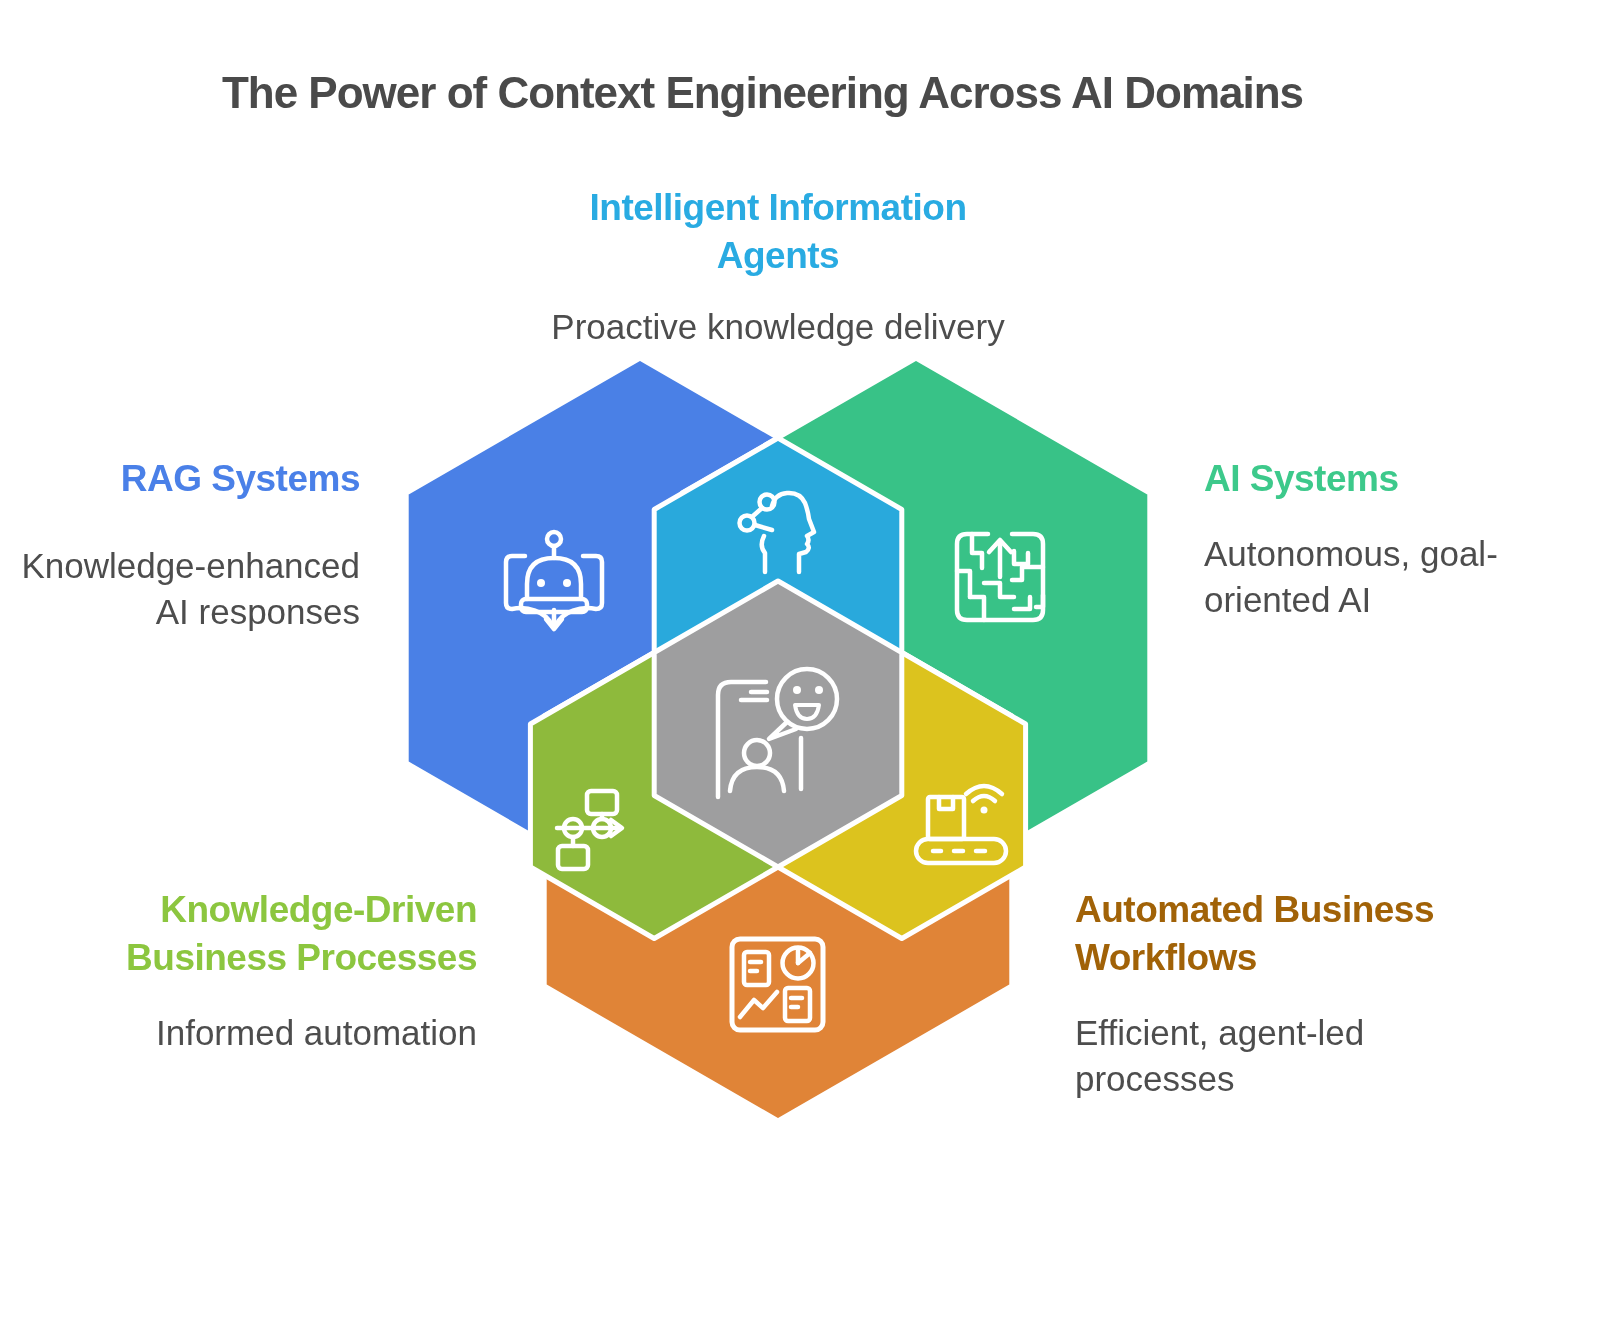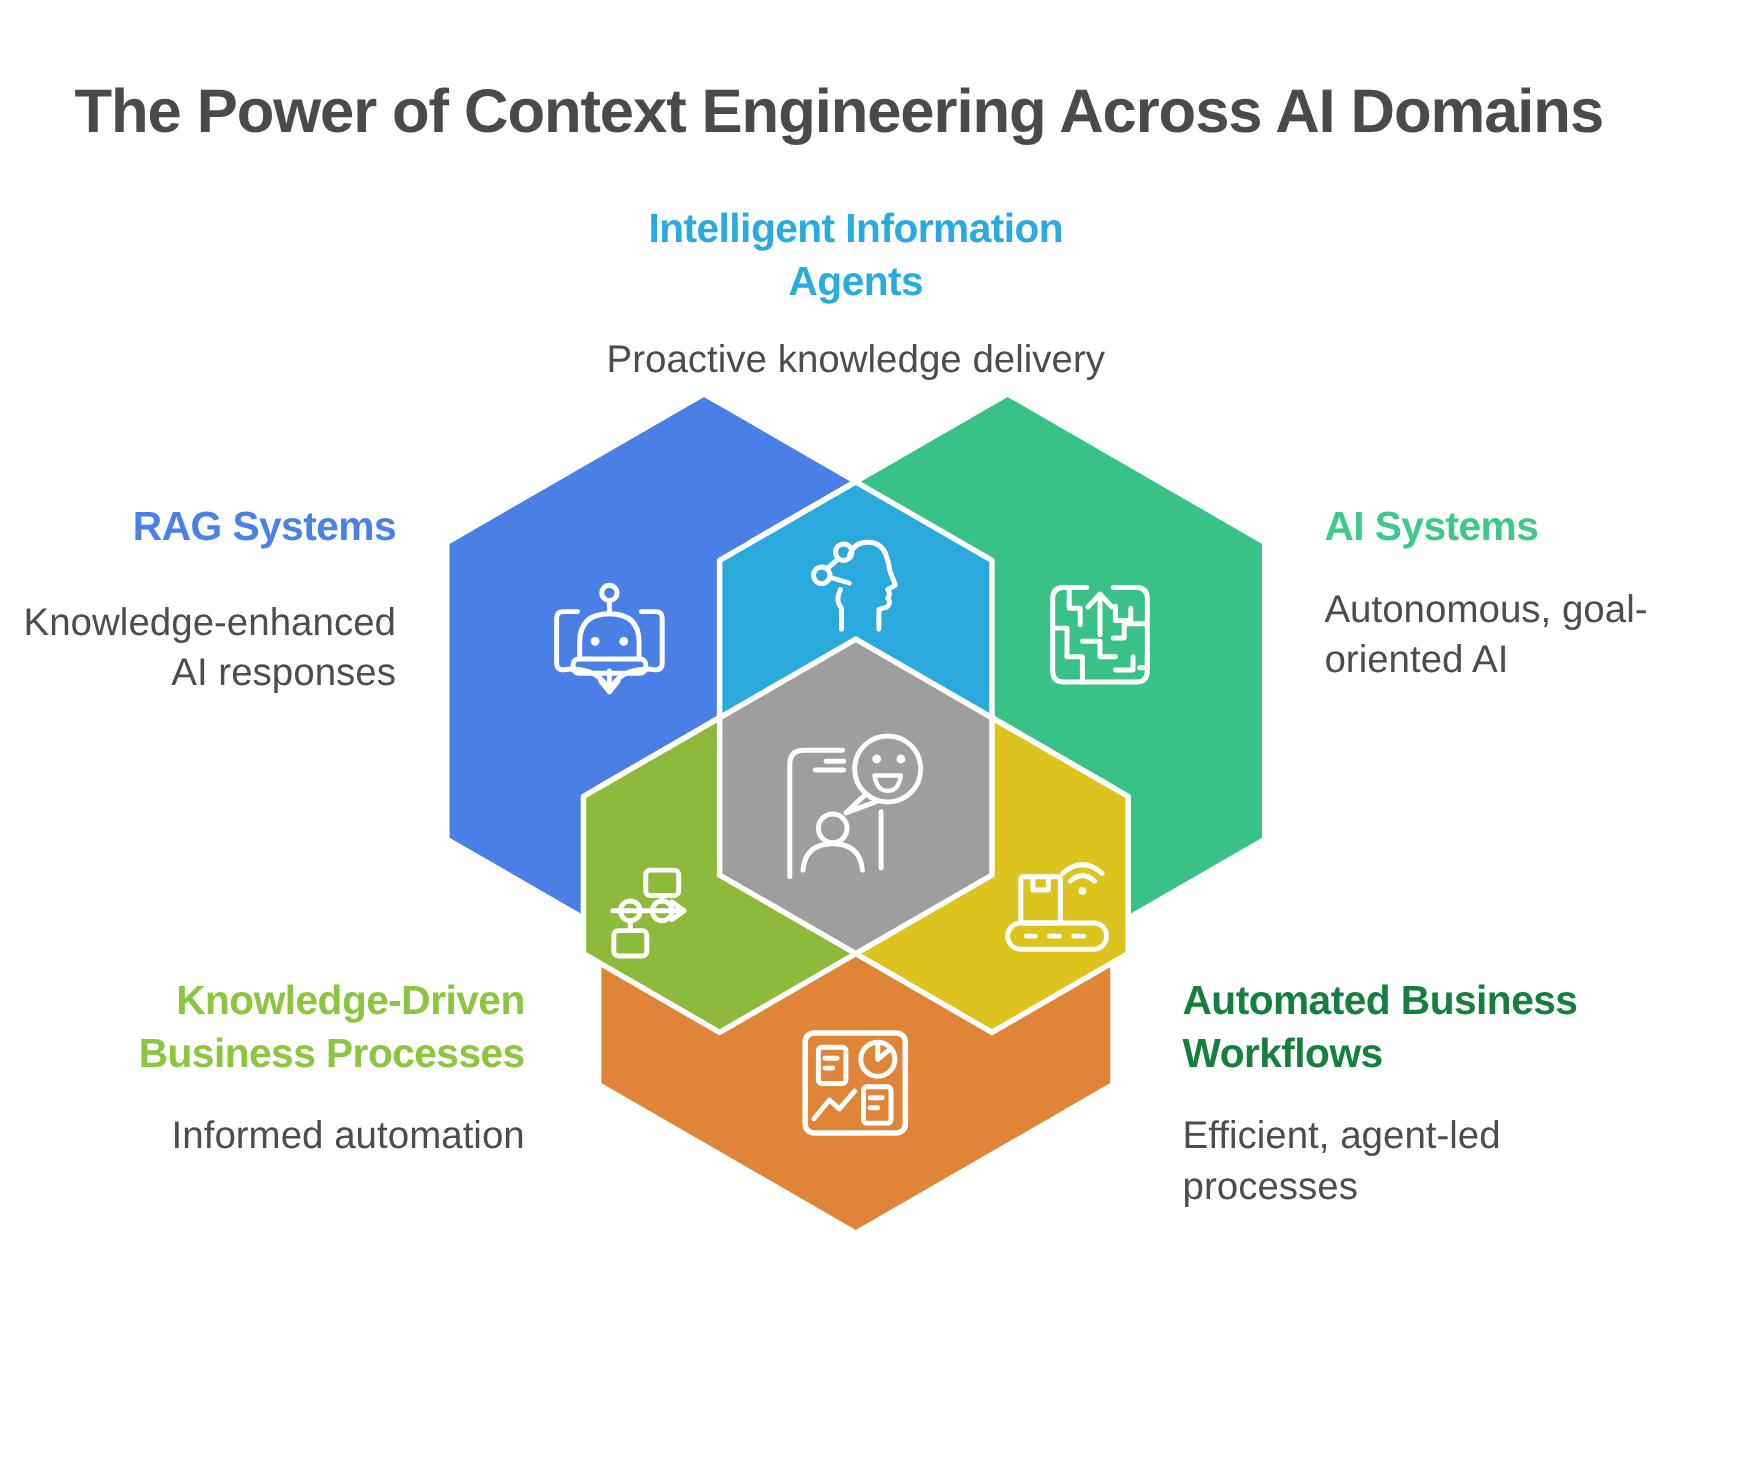--- a/index.html
+++ b/index.html
@@ -9,21 +9,21 @@
     font-family:"Liberation Sans", sans-serif;
     position:relative;
     overflow:hidden;
   }
   .stage{position:absolute;inset:0;width:1600px;height:1343px;}
   svg.hexfig{position:absolute;left:0;top:0;width:1600px;height:1343px;}
 
   .title{
     position:absolute;left:0;top:68px;width:1525px;
     text-align:center;
-    font-size:56px;font-weight:700;color:#4a4a4a;
+    font-size:44px;font-weight:700;color:#4a4a4a;
     letter-spacing:-1px;
   }
   .block{position:absolute;}
   .section-h{font-size:37px;font-weight:700;line-height:1.3;letter-spacing:-0.5px;}
   .section-d{font-size:35px;font-weight:400;color:#4d4d4d;line-height:1.32;}
 
   .blk-top{left:538px;top:184px;width:480px;text-align:center;}
   .blk-top .section-h{color:#29abe2;text-align:center;}
   .blk-top .section-d{margin-top:24px;}
 
@@ -33,21 +33,21 @@
 
   .blk-right{left:1204px;top:455px;width:390px;text-align:left;}
   .blk-right .section-h{color:#3dc98b;}
   .blk-right .section-d{margin-top:28px;max-width:370px;}
 
   .blk-bleft{right:1123px;top:886px;width:460px;text-align:right;}
   .blk-bleft .section-h{color:#8cc63f;}
   .blk-bleft .section-d{margin-top:28px;}
 
   .blk-bright{left:1075px;top:886px;width:420px;text-align:left;}
-  .blk-bright .section-h{color:#15803d;}
+  .blk-bright .section-h{color:#a16207;}
   .blk-bright .section-d{margin-top:28px;max-width:300px;}
 
   .blk-bottom{left:538px;top:1186px;width:480px;text-align:center;}
   .blk-bottom .section-h{color:#e0822f;}
   .blk-bottom .section-d{margin-top:20px;}
 
   .icon{stroke:#ffffff;fill:none;stroke-width:4.5;stroke-linecap:round;stroke-linejoin:round;}
   .icon .fillw{fill:#ffffff;stroke:none;}
   .hex{stroke:#ffffff;stroke-width:5;stroke-linejoin:round;}
 </style>

